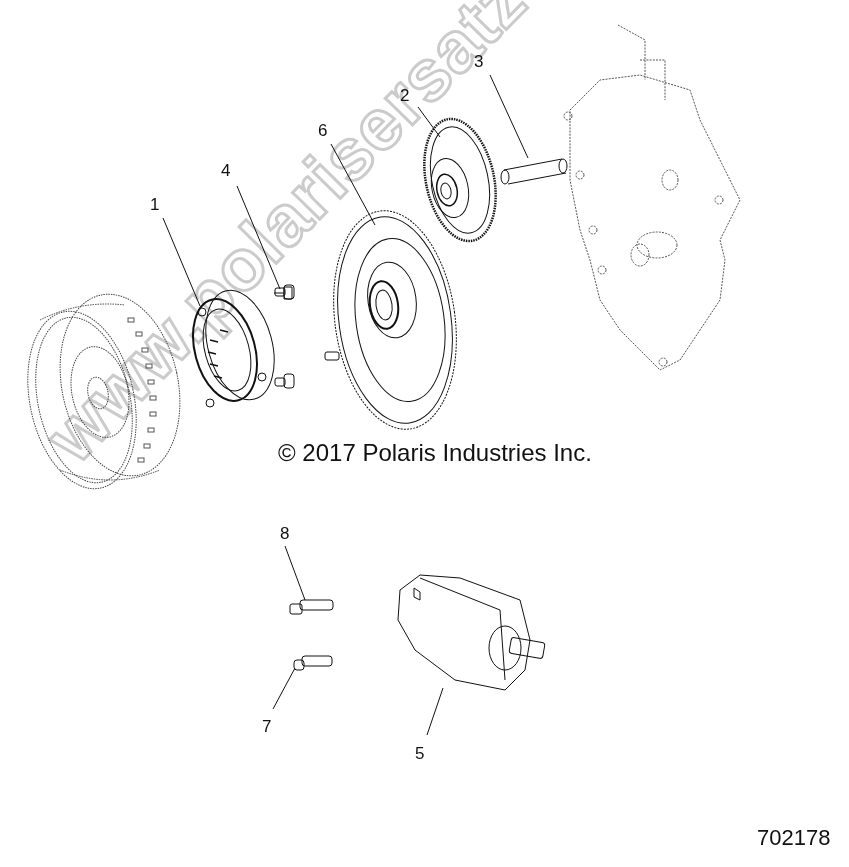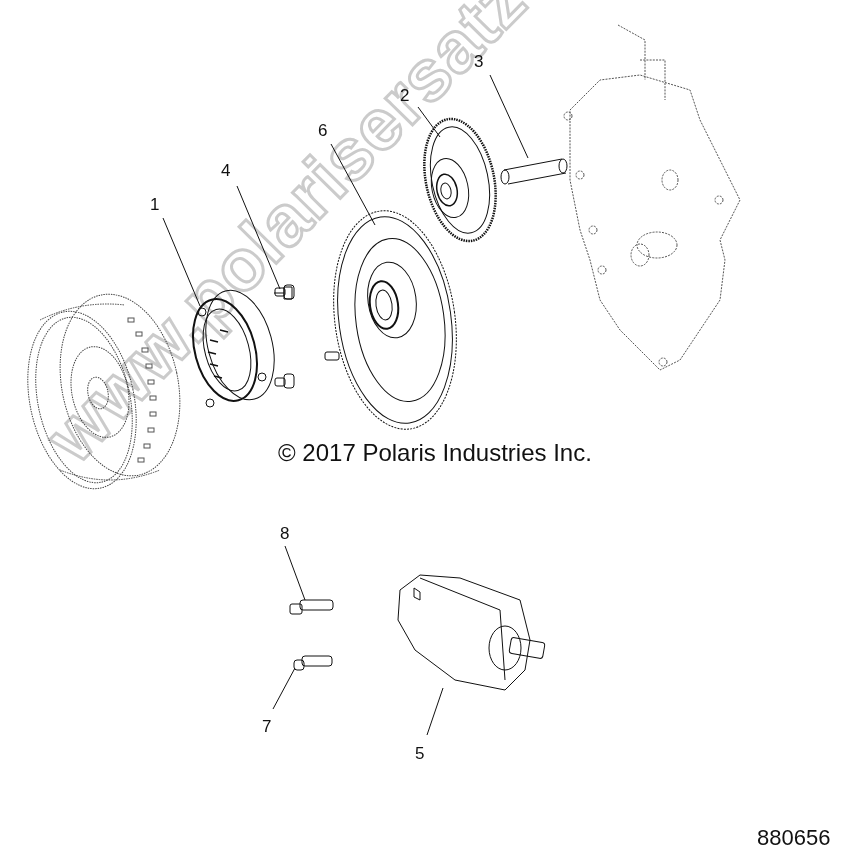--- a/index.html
+++ b/index.html
@@ -133,14 +133,14 @@
   <span class="callout" style="left:150px;top:196px;">1</span>
   <span class="callout" style="left:400px;top:87px;">2</span>
   <span class="callout" style="left:474px;top:53px;">3</span>
   <span class="callout" style="left:221px;top:162px;">4</span>
   <span class="callout" style="left:415px;top:745px;">5</span>
   <span class="callout" style="left:318px;top:122px;">6</span>
   <span class="callout" style="left:262px;top:718px;">7</span>
   <span class="callout" style="left:280px;top:525px;">8</span>
 
   <div class="copyright">© 2017 Polaris Industries Inc.</div>
-  <div class="diagram-id">880656</div>
+  <div class="diagram-id">702178</div>
 </div>
 
 </body></html>

